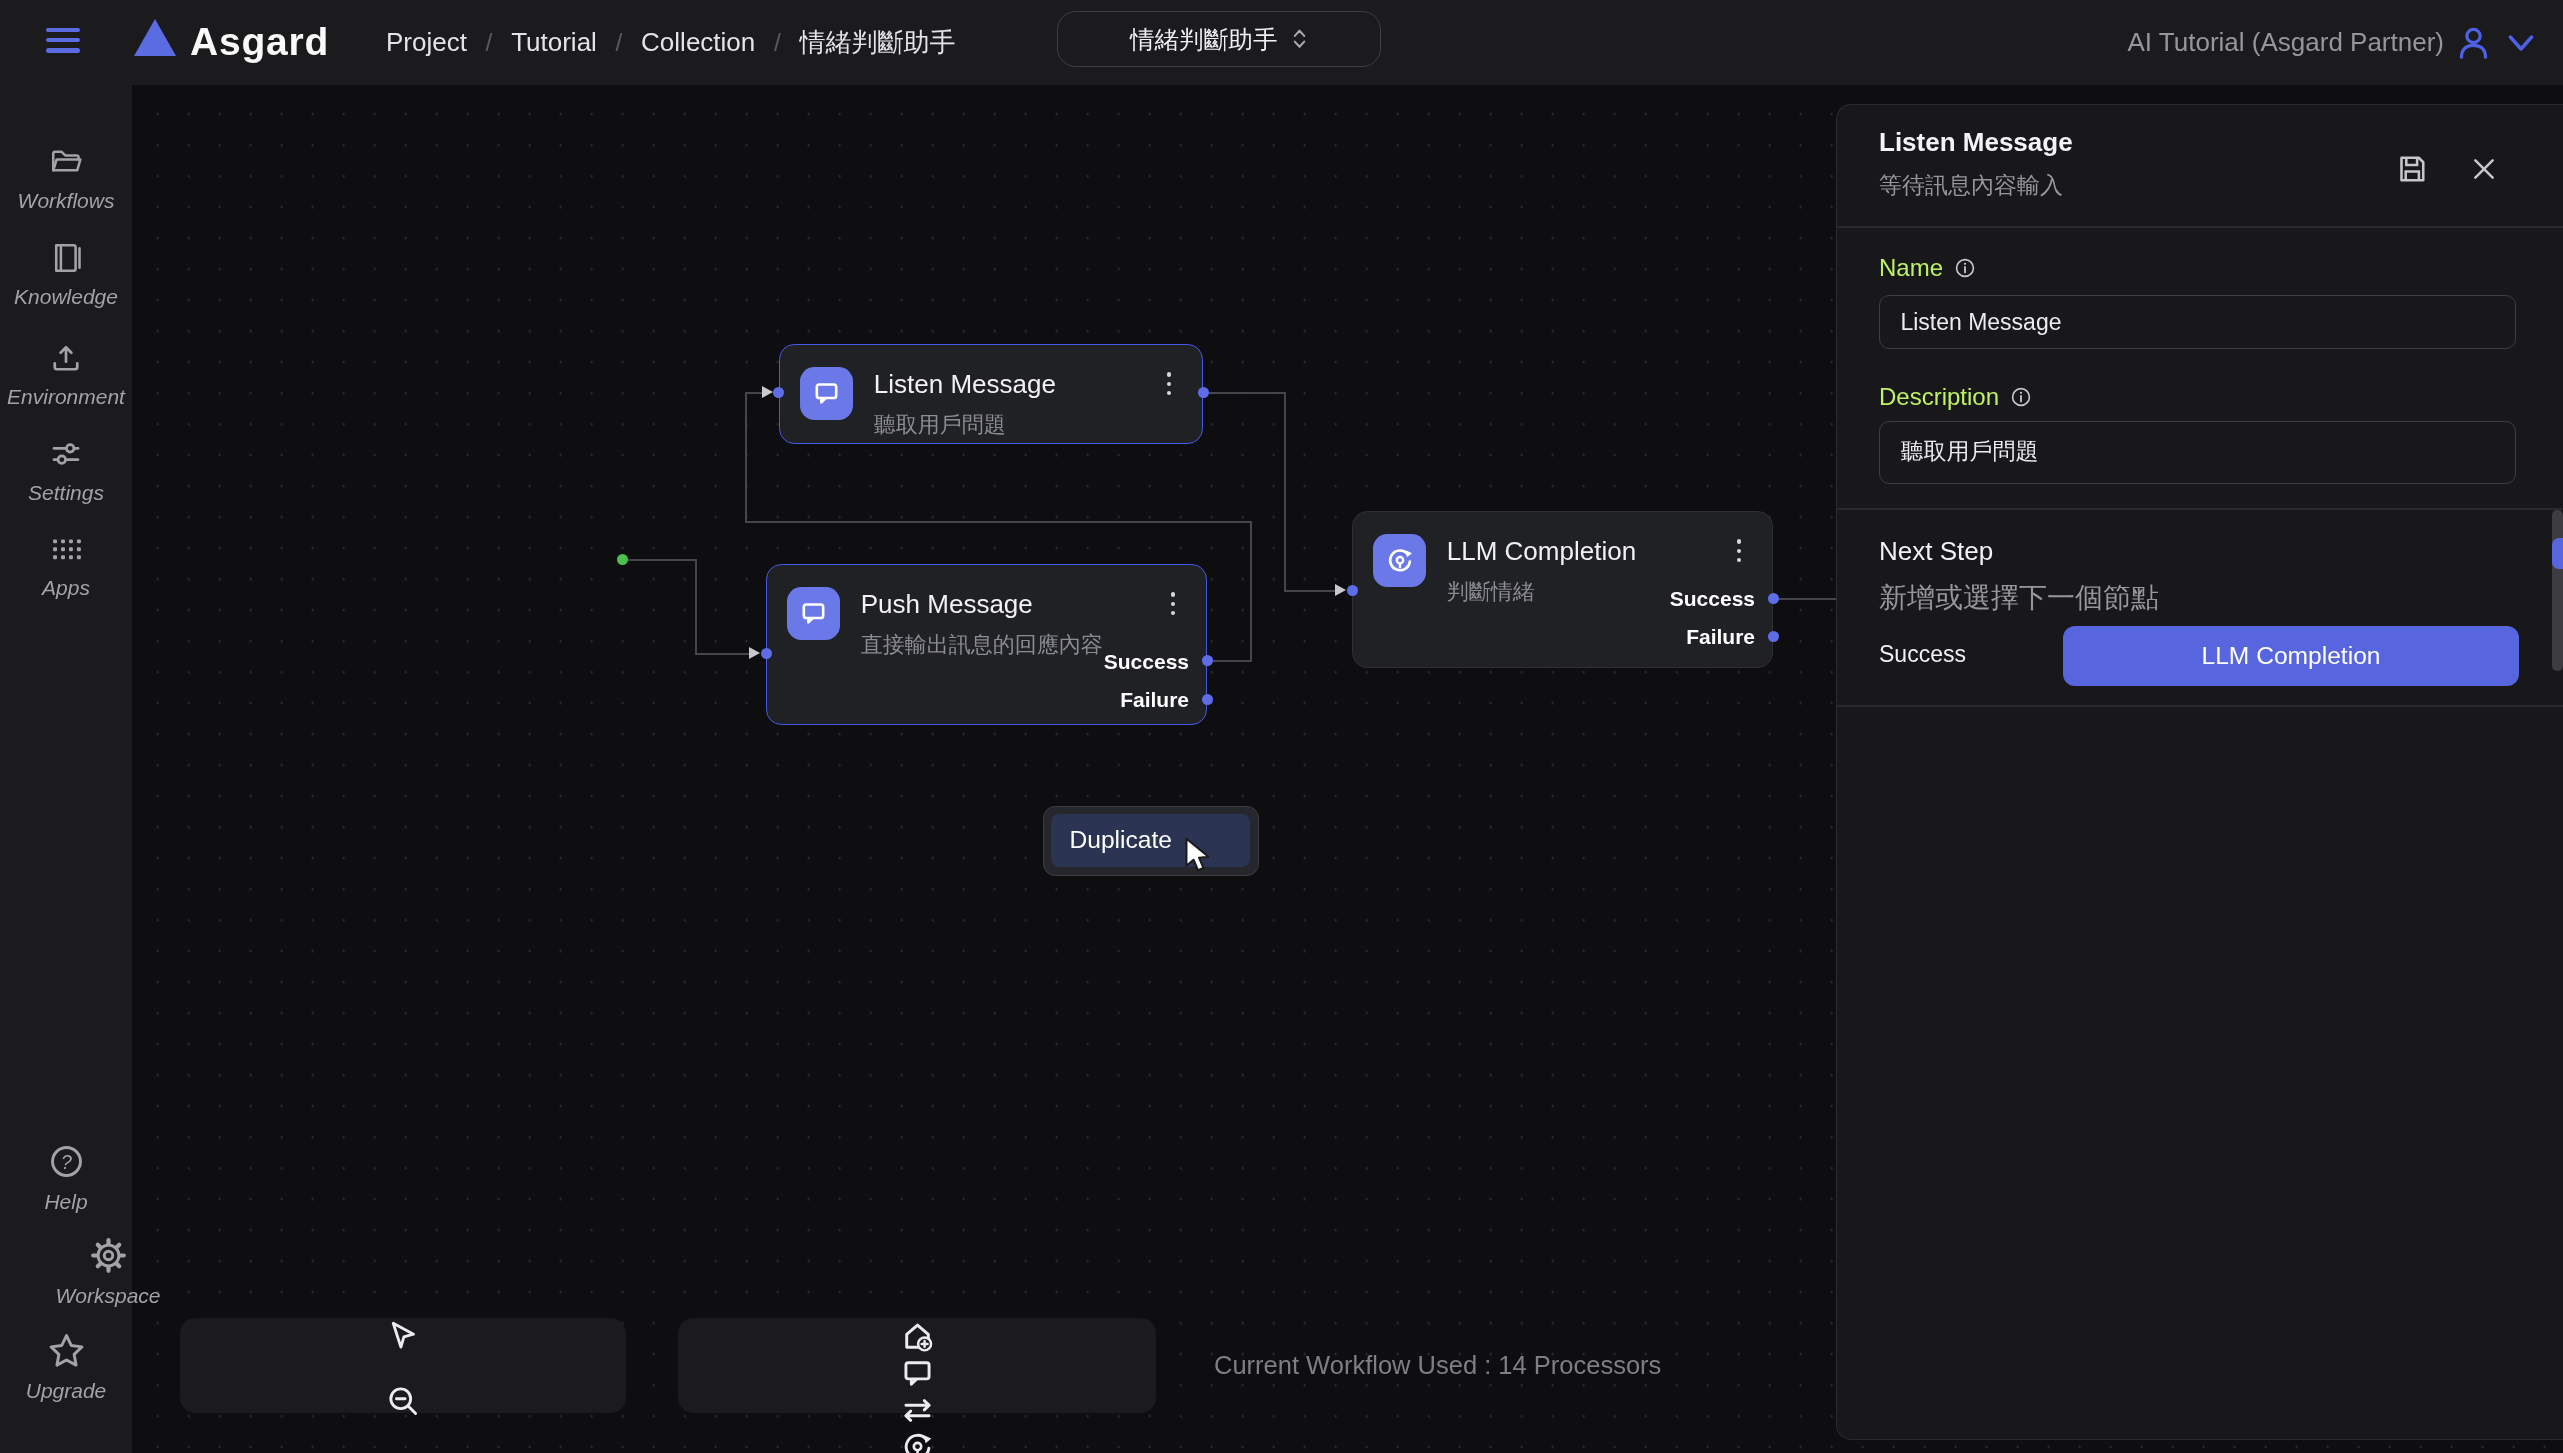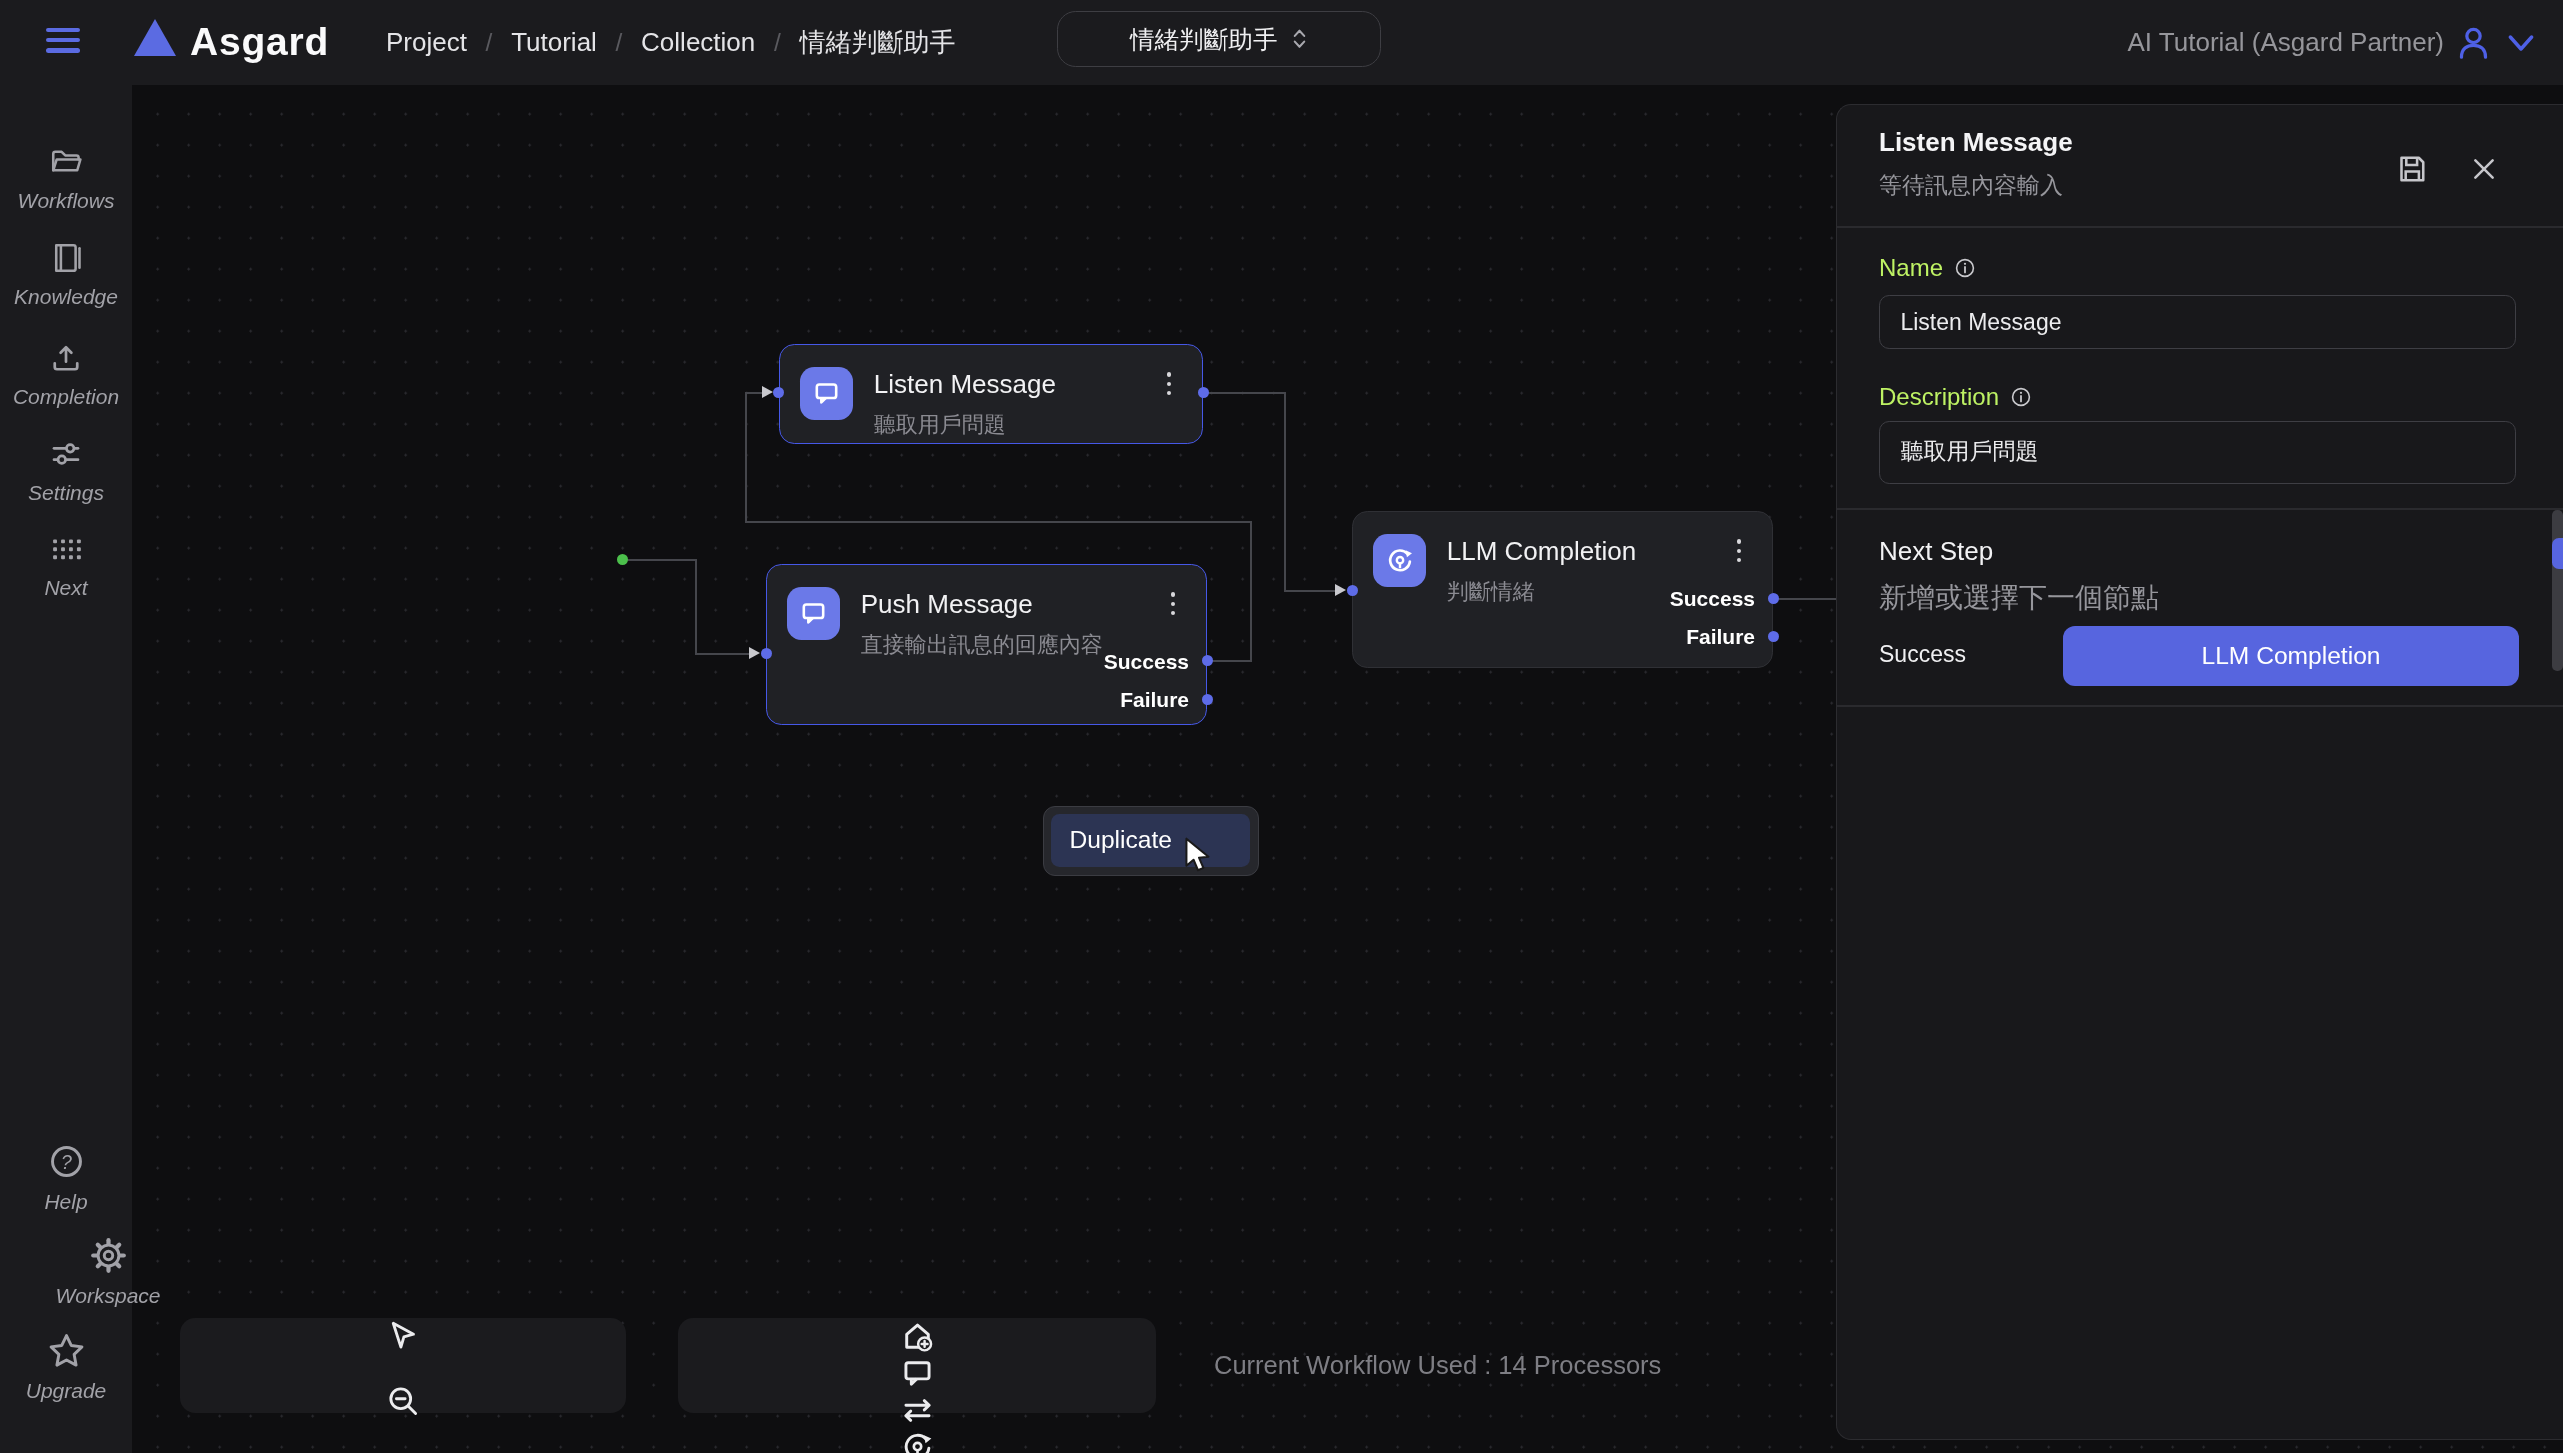--- a/index.html
+++ b/index.html
@@ -150,21 +150,21 @@
         <path d="M21 5.5 V18.5" fill="none" stroke="#A2A2A8" stroke-width="1.7" stroke-linecap="round"></path>
       </svg>
       <div class="side-label">Knowledge</div>
     </div>
 
     <div class="side-item" style="top:255px;">
       <svg width="36" height="36" viewBox="0 0 24 24">
         <path d="M12 14.5 V5 M8.4 8.5 L12 4.8 L15.6 8.5" fill="none" stroke="#A2A2A8" stroke-width="1.8" stroke-linecap="round" stroke-linejoin="round"></path>
         <path d="M4.5 15.5 V18 C4.5 18.9 5.1 19.5 6 19.5 H18 C18.9 19.5 19.5 18.9 19.5 18 V15.5" fill="none" stroke="#A2A2A8" stroke-width="1.8" stroke-linecap="round"></path>
       </svg>
-      <div class="side-label">Completion</div>
+      <div class="side-label">Environment</div>
     </div>
 
     <div class="side-item" style="top:351px;">
       <svg width="36" height="36" viewBox="0 0 24 24">
         <path d="M4 8.2 H20" stroke="#A2A2A8" stroke-width="1.8" stroke-linecap="round"></path>
         <circle cx="14.8" cy="8.2" r="2.5" fill="#1B1B1E" stroke="#A2A2A8" stroke-width="1.8"></circle>
         <path d="M4 15.8 H20" stroke="#A2A2A8" stroke-width="1.8" stroke-linecap="round"></path>
         <circle cx="9.2" cy="15.8" r="2.5" fill="#1B1B1E" stroke="#A2A2A8" stroke-width="1.8"></circle>
       </svg>
       <div class="side-label">Settings</div>
@@ -180,21 +180,21 @@
           <rect x="3.4" y="10.9" width="2.6" height="2.6" rx="0.7"></rect>
             <rect x="8.7" y="10.9" width="2.6" height="2.6" rx="0.7"></rect>
             <rect x="14" y="10.9" width="2.6" height="2.6" rx="0.7"></rect>
             <rect x="19.3" y="10.9" width="2.6" height="2.6" rx="0.7"></rect>
           <rect x="3.4" y="16.2" width="2.6" height="2.6" rx="0.7"></rect>
             <rect x="8.7" y="16.2" width="2.6" height="2.6" rx="0.7"></rect>
             <rect x="14" y="16.2" width="2.6" height="2.6" rx="0.7"></rect>
             <rect x="19.3" y="16.2" width="2.6" height="2.6" rx="0.7"></rect>
         </g>
       </svg>
-      <div class="side-label">Next</div>
+      <div class="side-label">Apps</div>
     </div>
 
     <div class="side-item" style="top:1057px;">
       <svg width="39" height="39" viewBox="0 0 24 24">
         <circle cx="12" cy="12" r="8.6" fill="none" stroke="#A2A2A8" stroke-width="1.8"></circle>
         <text x="12" y="16.4" text-anchor="middle" font-size="12" fill="#A2A2A8" font-family="Liberation Sans, sans-serif">?</text>
       </svg>
       <div class="side-label">Help</div>
     </div>
 

